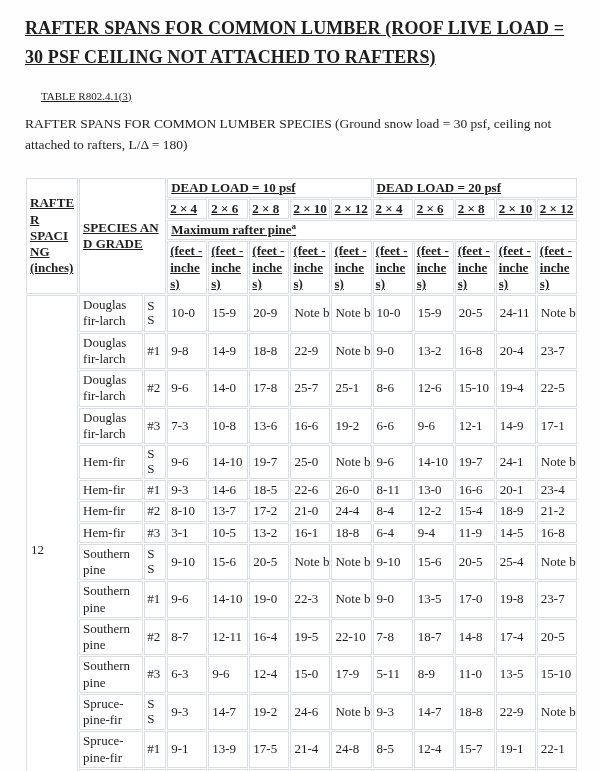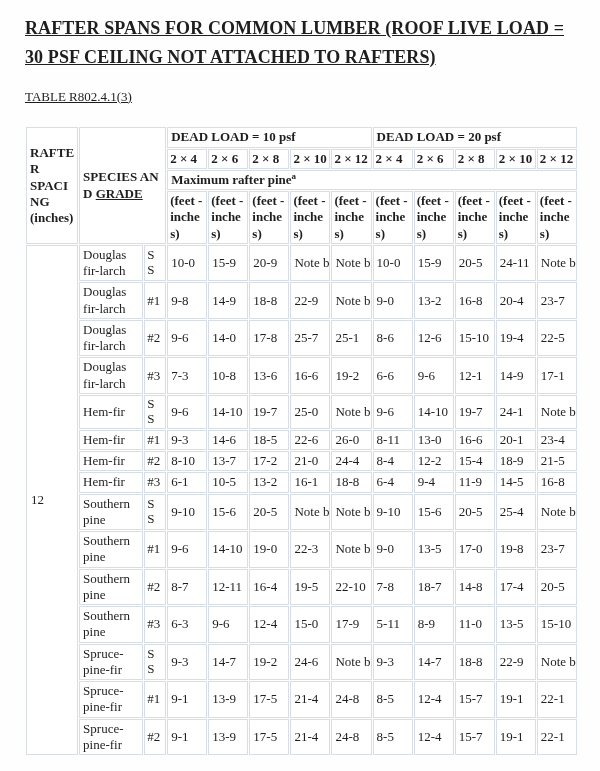--- a/index.html
+++ b/index.html
@@ -12,21 +12,21 @@
   }
   .page { padding: 14px 22px 0 25px; }
 
   .doc-title {
     margin: 0; max-width: 545px;
     font-size: 18px; font-weight: bold; line-height: 1.6;
     letter-spacing: 0.1px;
     text-decoration: underline;
   }
   .table-ref {
-    margin: 17px 0 0 0; font-size: 13px; line-height: 1.3;
+    margin: 17px 0 0 16px; font-size: 11px; line-height: 1.3;
   }
   .table-ref span { text-decoration: underline; }
   .caption {
     margin: 11px 0 0 0; max-width: 553px;
     font-size: 13.5px; line-height: 1.55;
   }
 
   table.rafter {
     margin-top: 21px;
     border-collapse: separate; border-spacing: 1px;
@@ -35,21 +35,21 @@
   }
   .rafter th, .rafter td {
     border: 1px solid #d9dde4;
     background: #fff;
     padding: 1px 3px;
     vertical-align: middle;
     text-align: left;
     line-height: 1.25;
     overflow: visible;
   }
-  .rafter thead th { font-weight: bold; overflow-wrap: break-word; }
+  .rafter thead th { font-weight: bold; overflow-wrap: break-word; text-decoration: underline; }
   .rafter thead .h-group { white-space: nowrap; }
   .rafter thead .h-size { white-space: nowrap; padding: 1px 2px; }
   .rafter thead .h-unit { padding: 1px 2px; word-break: normal; overflow-wrap: break-word; margin-top: 22px; }
   .rafter thead .h-spacing { overflow-wrap: break-word; word-break: break-word; }
   .rafter thead .h-species { word-break: break-all; }
   .u { text-decoration: underline; }
   sup { font-size: 9px; line-height: 0; }
 
   .rafter td.c-spc { vertical-align: middle; padding-left: 4px; }
   .rafter td.species { overflow-wrap: break-word; }
@@ -64,20 +64,21 @@
 </style>
 </head>
 <body>
 
 <div class="page">
 
   <h1 class="doc-title">RAFTER SPANS FOR COMMON LUMBER (ROOF LIVE LOAD = 30 PSF CEILING NOT ATTACHED TO RAFTERS)</h1>
 
   <p class="table-ref"><span>TABLE R802.4.1(3)</span></p>
 
+  <p class="caption">RAFTER SPANS FOR COMMON LUMBER SPECIES (Ground snow load = 30 psf, ceiling not attached to rafters, L/Δ = 180)</p>
 
   <table class="rafter">
     <colgroup>
       <col class="w-spc">
         <col class="w-species">
         <col class="w-grade">
       <col class="w-data">
         <col class="w-data">
         <col class="w-data">
         <col class="w-data">
@@ -214,26 +215,26 @@
           <td class="grade">#2</td>
           <td class="val">8-10</td>
           <td class="val">13-7</td>
           <td class="val">17-2</td>
           <td class="val">21-0</td>
           <td class="val">24-4</td>
           <td class="val">8-4</td>
           <td class="val">12-2</td>
           <td class="val">15-4</td>
           <td class="val">18-9</td>
-          <td class="val">21-5</td>
+          <td class="val">21-2</td>
         </tr>
         <tr>
           <td class="species">Hem-fir</td>
           <td class="grade">#3</td>
-          <td class="val">6-1</td>
+          <td class="val">3-1</td>
           <td class="val">10-5</td>
           <td class="val">13-2</td>
           <td class="val">16-1</td>
           <td class="val">18-8</td>
           <td class="val">6-4</td>
           <td class="val">9-4</td>
           <td class="val">11-9</td>
           <td class="val">14-5</td>
           <td class="val">16-8</td>
         </tr>

